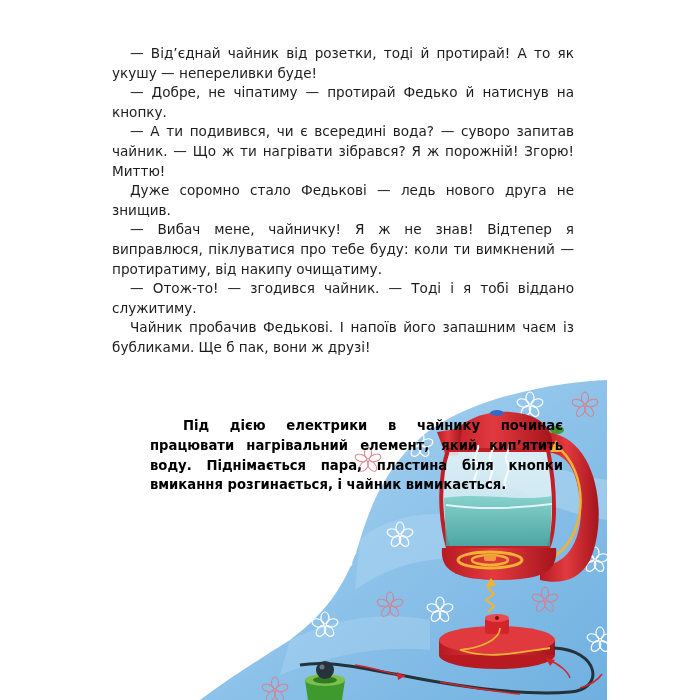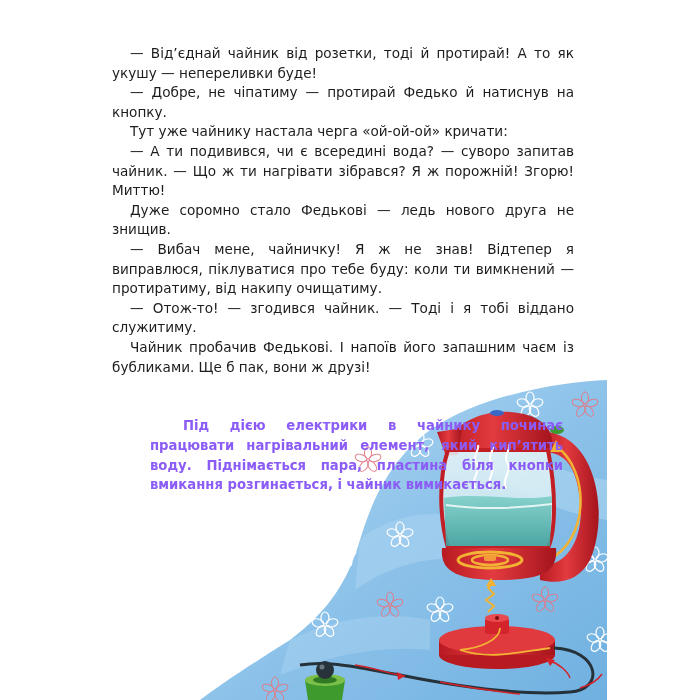--- a/index.html
+++ b/index.html
@@ -5,32 +5,31 @@
     html, body { margin: 0; padding: 0; background: #ffffff; }
     body { width: 700px; height: 700px; position: relative; overflow: hidden;
            font-family: "DejaVu Sans", "Liberation Sans", sans-serif; }
     .page { position: absolute; inset: 0; background: #ffffff; }
     .story { position: absolute; left: 112px; top: 44px; width: 462px;
              font-size: 13.6px; line-height: 19.6px; color: #1c1c1c; }
     .story p { margin: 0; text-align: justify; text-align-last: left; text-indent: 18px; }
     .illustration { position: absolute; left: 0; top: 0; width: 700px; height: 700px; }
     .caption { position: absolute; left: 150px; top: 416px; width: 413px;
                font-size: 13.2px; line-height: 19.8px; font-weight: bold;
-               color: #8b5cf6; text-align: justify; text-align-last: left; }
+               color: #000000; text-align: justify; text-align-last: left; }
     .caption p { margin: 0; text-indent: 33px; }
   </style>
 </head>
 <body>
 
 <div class="page">
 
   <div class="story">
     <p>— Від’єднай чайник від розетки, тоді й протирай! А то як укушу — непереливки буде!</p>
     <p>— Добре, не чіпатиму — протирай Федько й натиснув на кнопку.</p>
-    <p>Тут уже чайнику настала черга «ой-ой-ой» кричати:</p>
     <p>— А ти подивився, чи є всередині вода? — суворо запитав чайник. — Що ж ти нагрівати зібрався? Я ж порожній! Згорю! Миттю!</p>
     <p>Дуже соромно стало Федькові — ледь нового друга не знищив.</p>
     <p>— Вибач мене, чайничку! Я ж не знав! Відтепер я виправлюся, піклуватися про тебе буду: коли ти вимкнений — протиратиму, від накипу очищатиму.</p>
     <p>— Отож-то! — згодився чайник. — Тоді і я тобі віддано служитиму.</p>
     <p>Чайник пробачив Федькові. І напоїв його запашним чаєм із бубликами. Ще б пак, вони ж друзі!</p>
   </div>
 
   <svg class="illustration" viewBox="0 0 700 700" xmlns="http://www.w3.org/2000/svg">
     <defs>
       <linearGradient id="blueBg" x1="0" y1="0" x2="1" y2="1">

